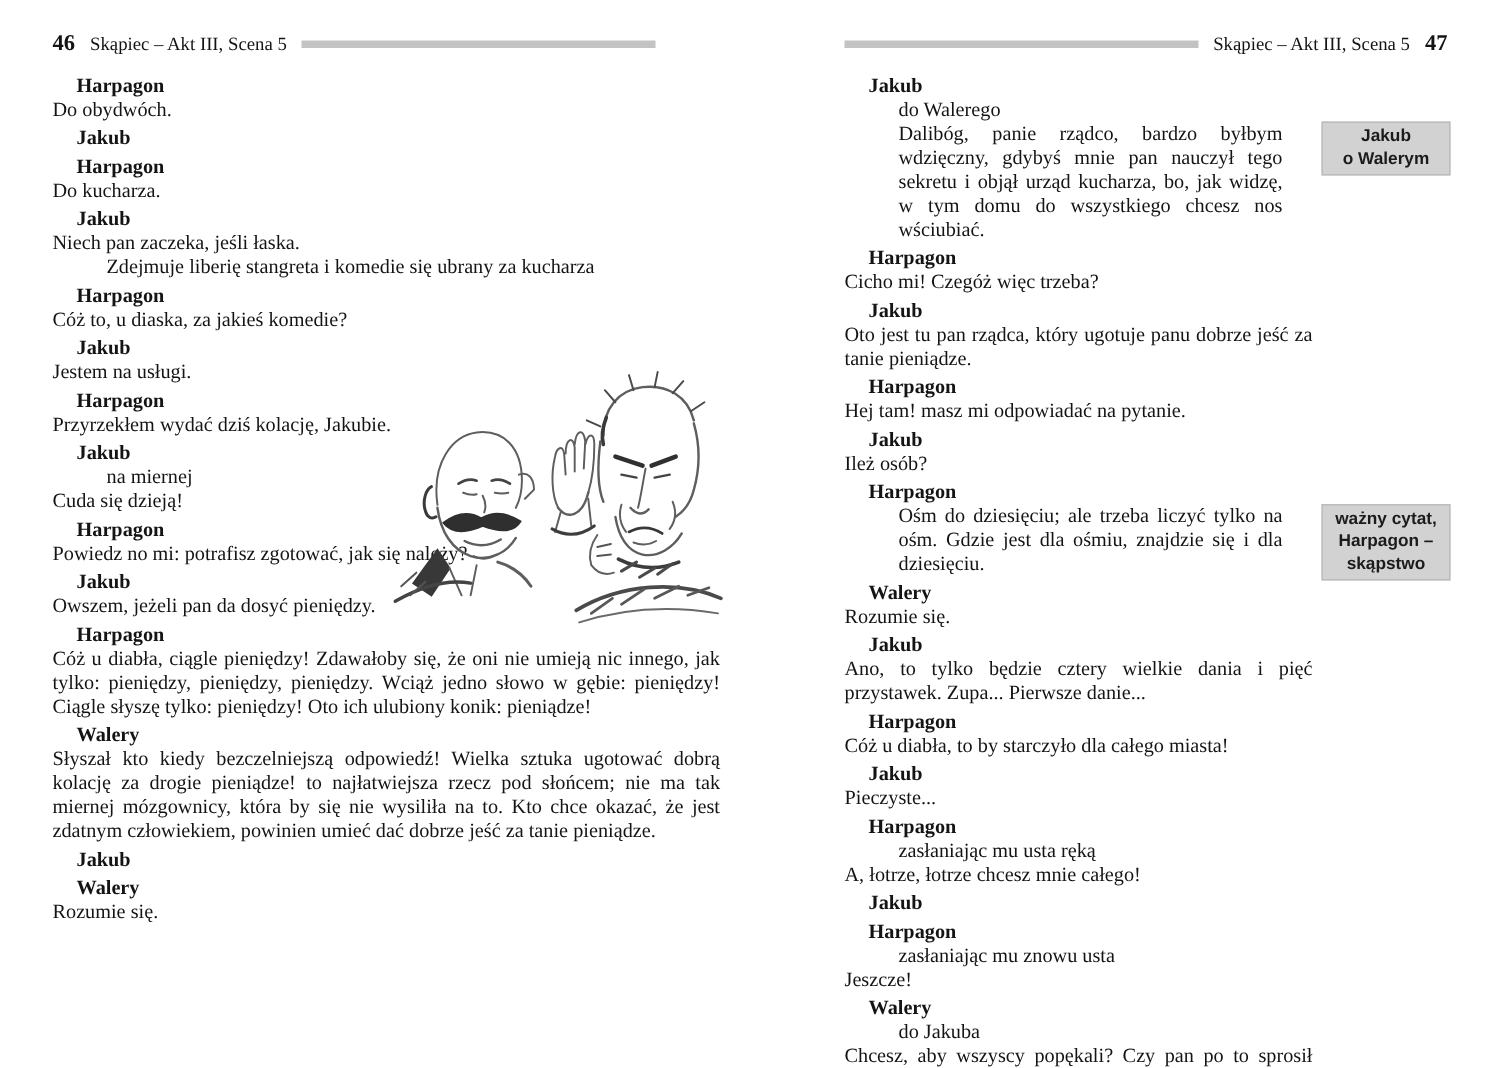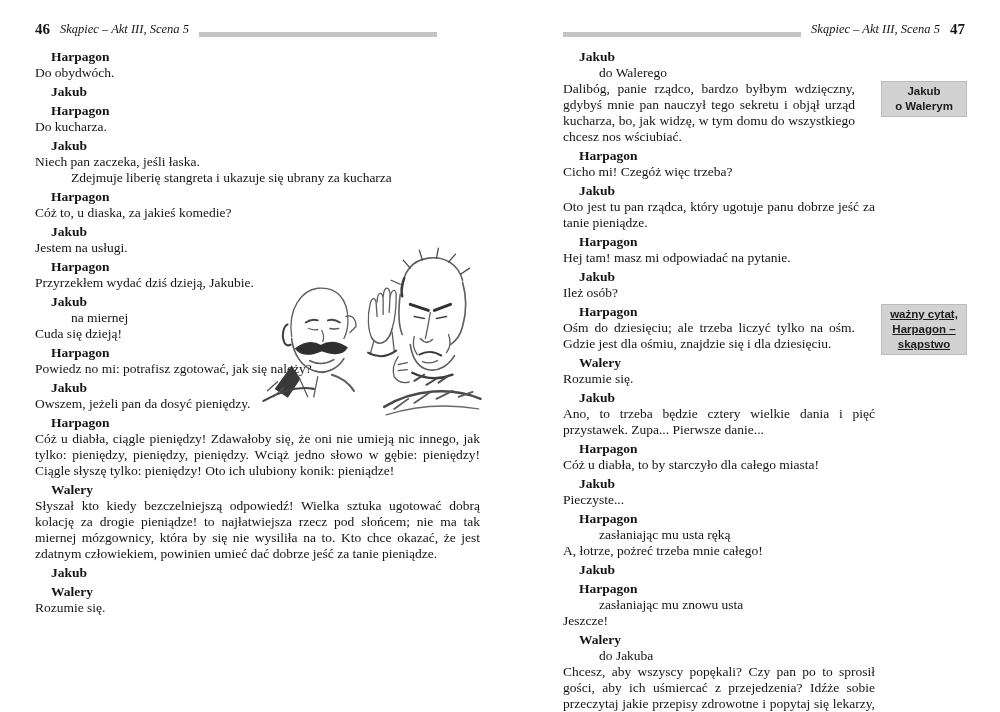--- a/index.html
+++ b/index.html
@@ -11,37 +11,37 @@
     color: #141414;
   }
   .spread { position: relative; width: 1000px; height: 712px; }
 
   .page { position: absolute; top: 0; }
   .page.left  { left: 35px;  width: 445px; }
   .page.right { left: 563px; width: 402px; }
 
   .header {
     position: absolute; top: 21px; left: 0; right: 0;
-    display: flex; align-items: flex-end; gap: 10px;
+    display: flex; align-items: center; gap: 10px;
     height: 16px;
   }
   .header .pnum  { font-weight: bold; font-size: 15px; line-height: 16px; }
-  .header .rtitle{ font-style: italic; font-size: 12.5px; white-space: nowrap; }
+  .header .rtitle{ font-size: 12.5px; white-space: nowrap; }
   .header .bar   { height: 5px; background: #c3c3c3; flex: 1; }
   .page.left .header { padding-right: 43px; }
 
   .text-col { position: absolute; top: 46px; left: 0; }
   .page.left  .text-col { width: 445px; }
   .page.right .text-col { width: 312px; }
 
   .entry { position: relative; margin-top: 3px; font-size: 13.5px; line-height: 16px; }
   .entry .speaker   { font-weight: bold; margin-left: 16px; }
   .entry .direction { margin-left: 36px; }
   .entry .text      { text-align: justify; }
-  .entry.narrow .text { margin-right: 20px; }
+  .entry.narrow .text { margin-right: 20px; margin-left: 36px; }
 
   .note {
     position: absolute; left: 318px; width: 82px;
     background: #d2d2d2; border: 1px solid #bcbcbc;
     font-family: "Liberation Sans", sans-serif;
     font-weight: bold; font-size: 11.5px; line-height: 15px;
     text-align: center; padding: 2px 1px;
     white-space: pre-line; color: #1b1b1b;
   }
 
@@ -66,33 +66,33 @@
         <div class="entry">
           <div class="speaker">Jakub</div>
         </div>
         <div class="entry">
           <div class="speaker">Harpagon</div>
           <div class="text">Do kucharza.</div>
         </div>
         <div class="entry">
           <div class="speaker">Jakub</div>
           <div class="text">Niech pan zaczeka, jeśli łaska.</div>
-          <div class="direction">Zdejmuje liberię stangreta i ukazuje się ubrany za kucharza</div>
+          <div class="direction">Zdejmuje liberię stangreta i komedie się ubrany za kucharza</div>
         </div>
         <div class="entry">
           <div class="speaker">Harpagon</div>
           <div class="text">Cóż to, u diaska, za jakieś komedie?</div>
         </div>
         <div class="entry">
           <div class="speaker">Jakub</div>
           <div class="text">Jestem na usługi.</div>
         </div>
         <div class="entry">
           <div class="speaker">Harpagon</div>
-          <div class="text">Przyrzekłem wydać dziś dzieją, Jakubie.</div>
+          <div class="text">Przyrzekłem wydać dziś kolację, Jakubie.</div>
         </div>
         <div class="entry">
           <div class="speaker">Jakub</div>
           <div class="direction">na miernej</div>
           <div class="text">Cuda się dzieją!</div>
         </div>
         <div class="entry">
           <div class="speaker">Harpagon</div>
           <div class="text">Powiedz no mi: potrafisz zgotować, jak się należy?</div>
         </div>
@@ -198,44 +198,44 @@
           <div class="speaker">Harpagon</div>
           <div class="text">Hej tam! masz mi odpowiadać na pytanie.</div>
         </div>
         <div class="entry">
           <div class="speaker">Jakub</div>
           <div class="text">Ileż osób?</div>
         </div>
         <div class="entry narrow">
           <div class="speaker">Harpagon</div>
           <div class="text">Ośm do dziesięciu; ale trzeba liczyć tylko na ośm. Gdzie jest dla ośmiu, znajdzie się i dla dziesięciu.</div>
-          <div class="note" style="top: 0; text-decoration: underline;">ważny cytat,
+          <div class="note" style="top: 16px;">ważny cytat,
 Harpagon –
 skąpstwo</div>
         </div>
         <div class="entry">
           <div class="speaker">Walery</div>
           <div class="text">Rozumie się.</div>
         </div>
         <div class="entry">
           <div class="speaker">Jakub</div>
-          <div class="text">Ano, to trzeba będzie cztery wielkie dania i pięć przystawek. Zupa... Pierwsze danie...</div>
+          <div class="text">Ano, to tylko będzie cztery wielkie dania i pięć przystawek. Zupa... Pierwsze danie...</div>
         </div>
         <div class="entry">
           <div class="speaker">Harpagon</div>
           <div class="text">Cóż u diabła, to by starczyło dla całego miasta!</div>
         </div>
         <div class="entry">
           <div class="speaker">Jakub</div>
           <div class="text">Pieczyste...</div>
         </div>
         <div class="entry">
           <div class="speaker">Harpagon</div>
           <div class="direction">zasłaniając mu usta ręką</div>
-          <div class="text">A, łotrze, pożreć trzeba mnie całego!</div>
+          <div class="text">A, łotrze, łotrze chcesz mnie całego!</div>
         </div>
         <div class="entry">
           <div class="speaker">Jakub</div>
         </div>
         <div class="entry">
           <div class="speaker">Harpagon</div>
           <div class="direction">zasłaniając mu znowu usta</div>
           <div class="text">Jeszcze!</div>
         </div>
         <div class="entry">

